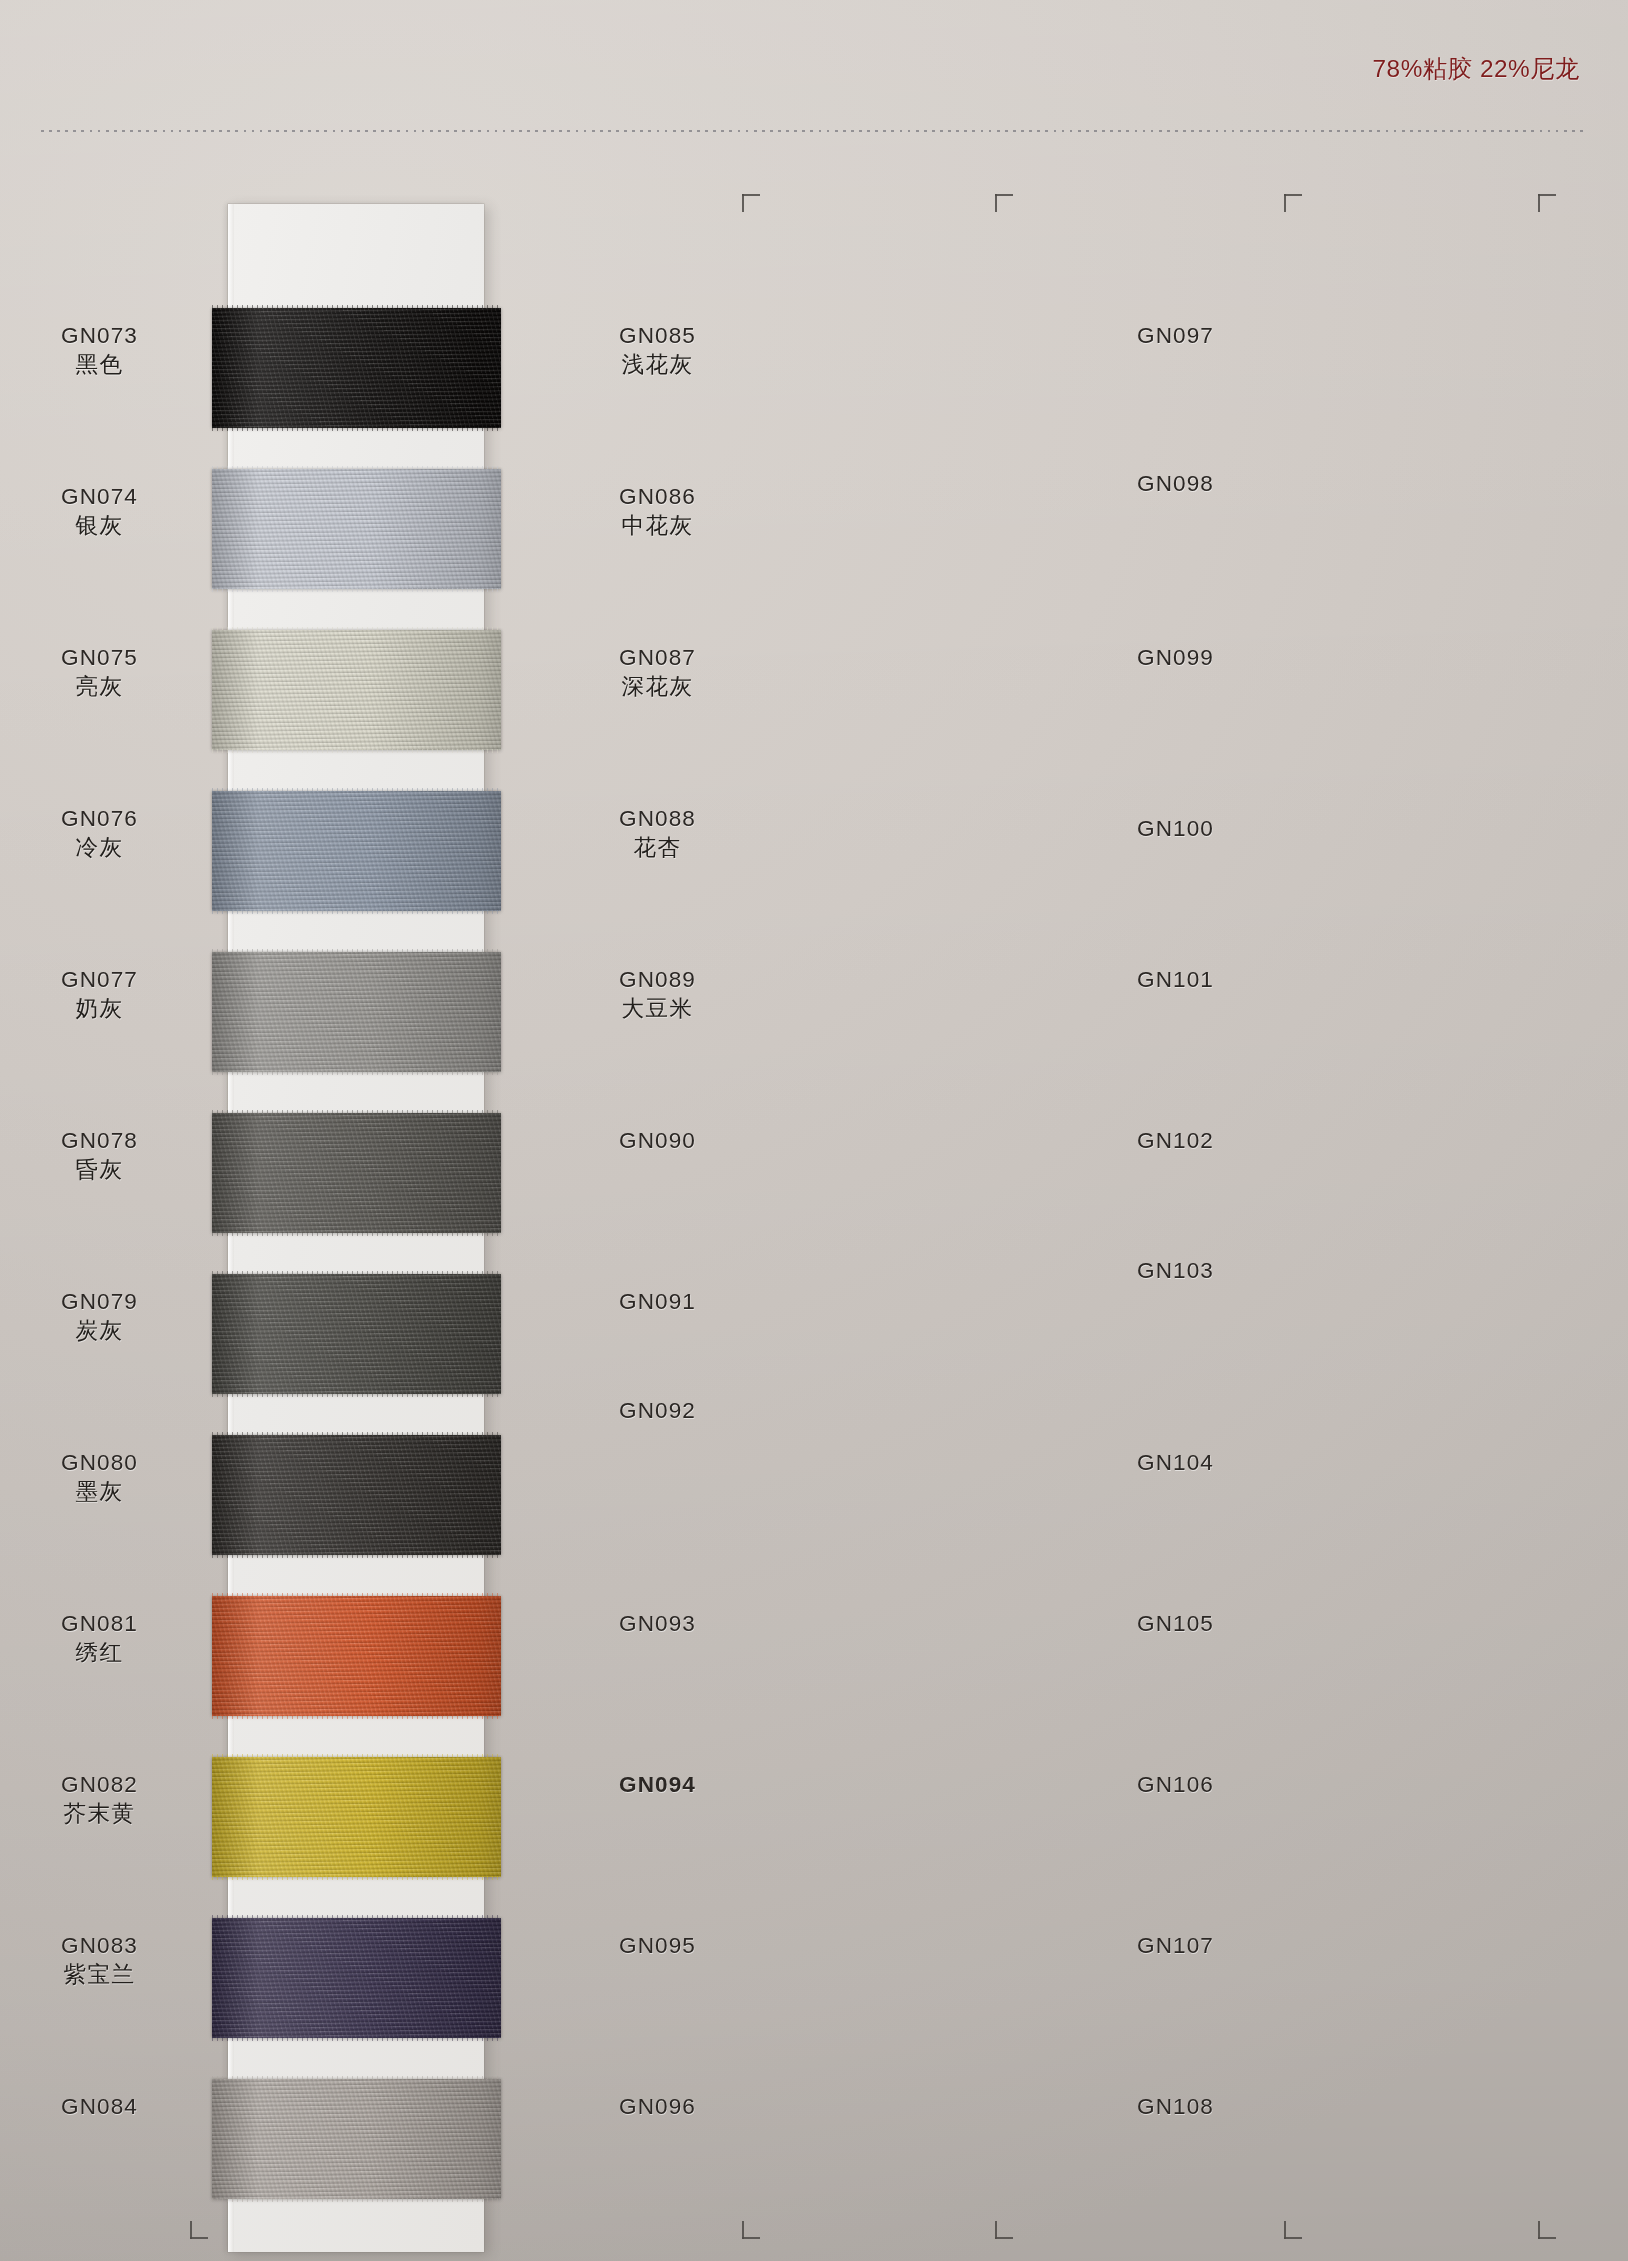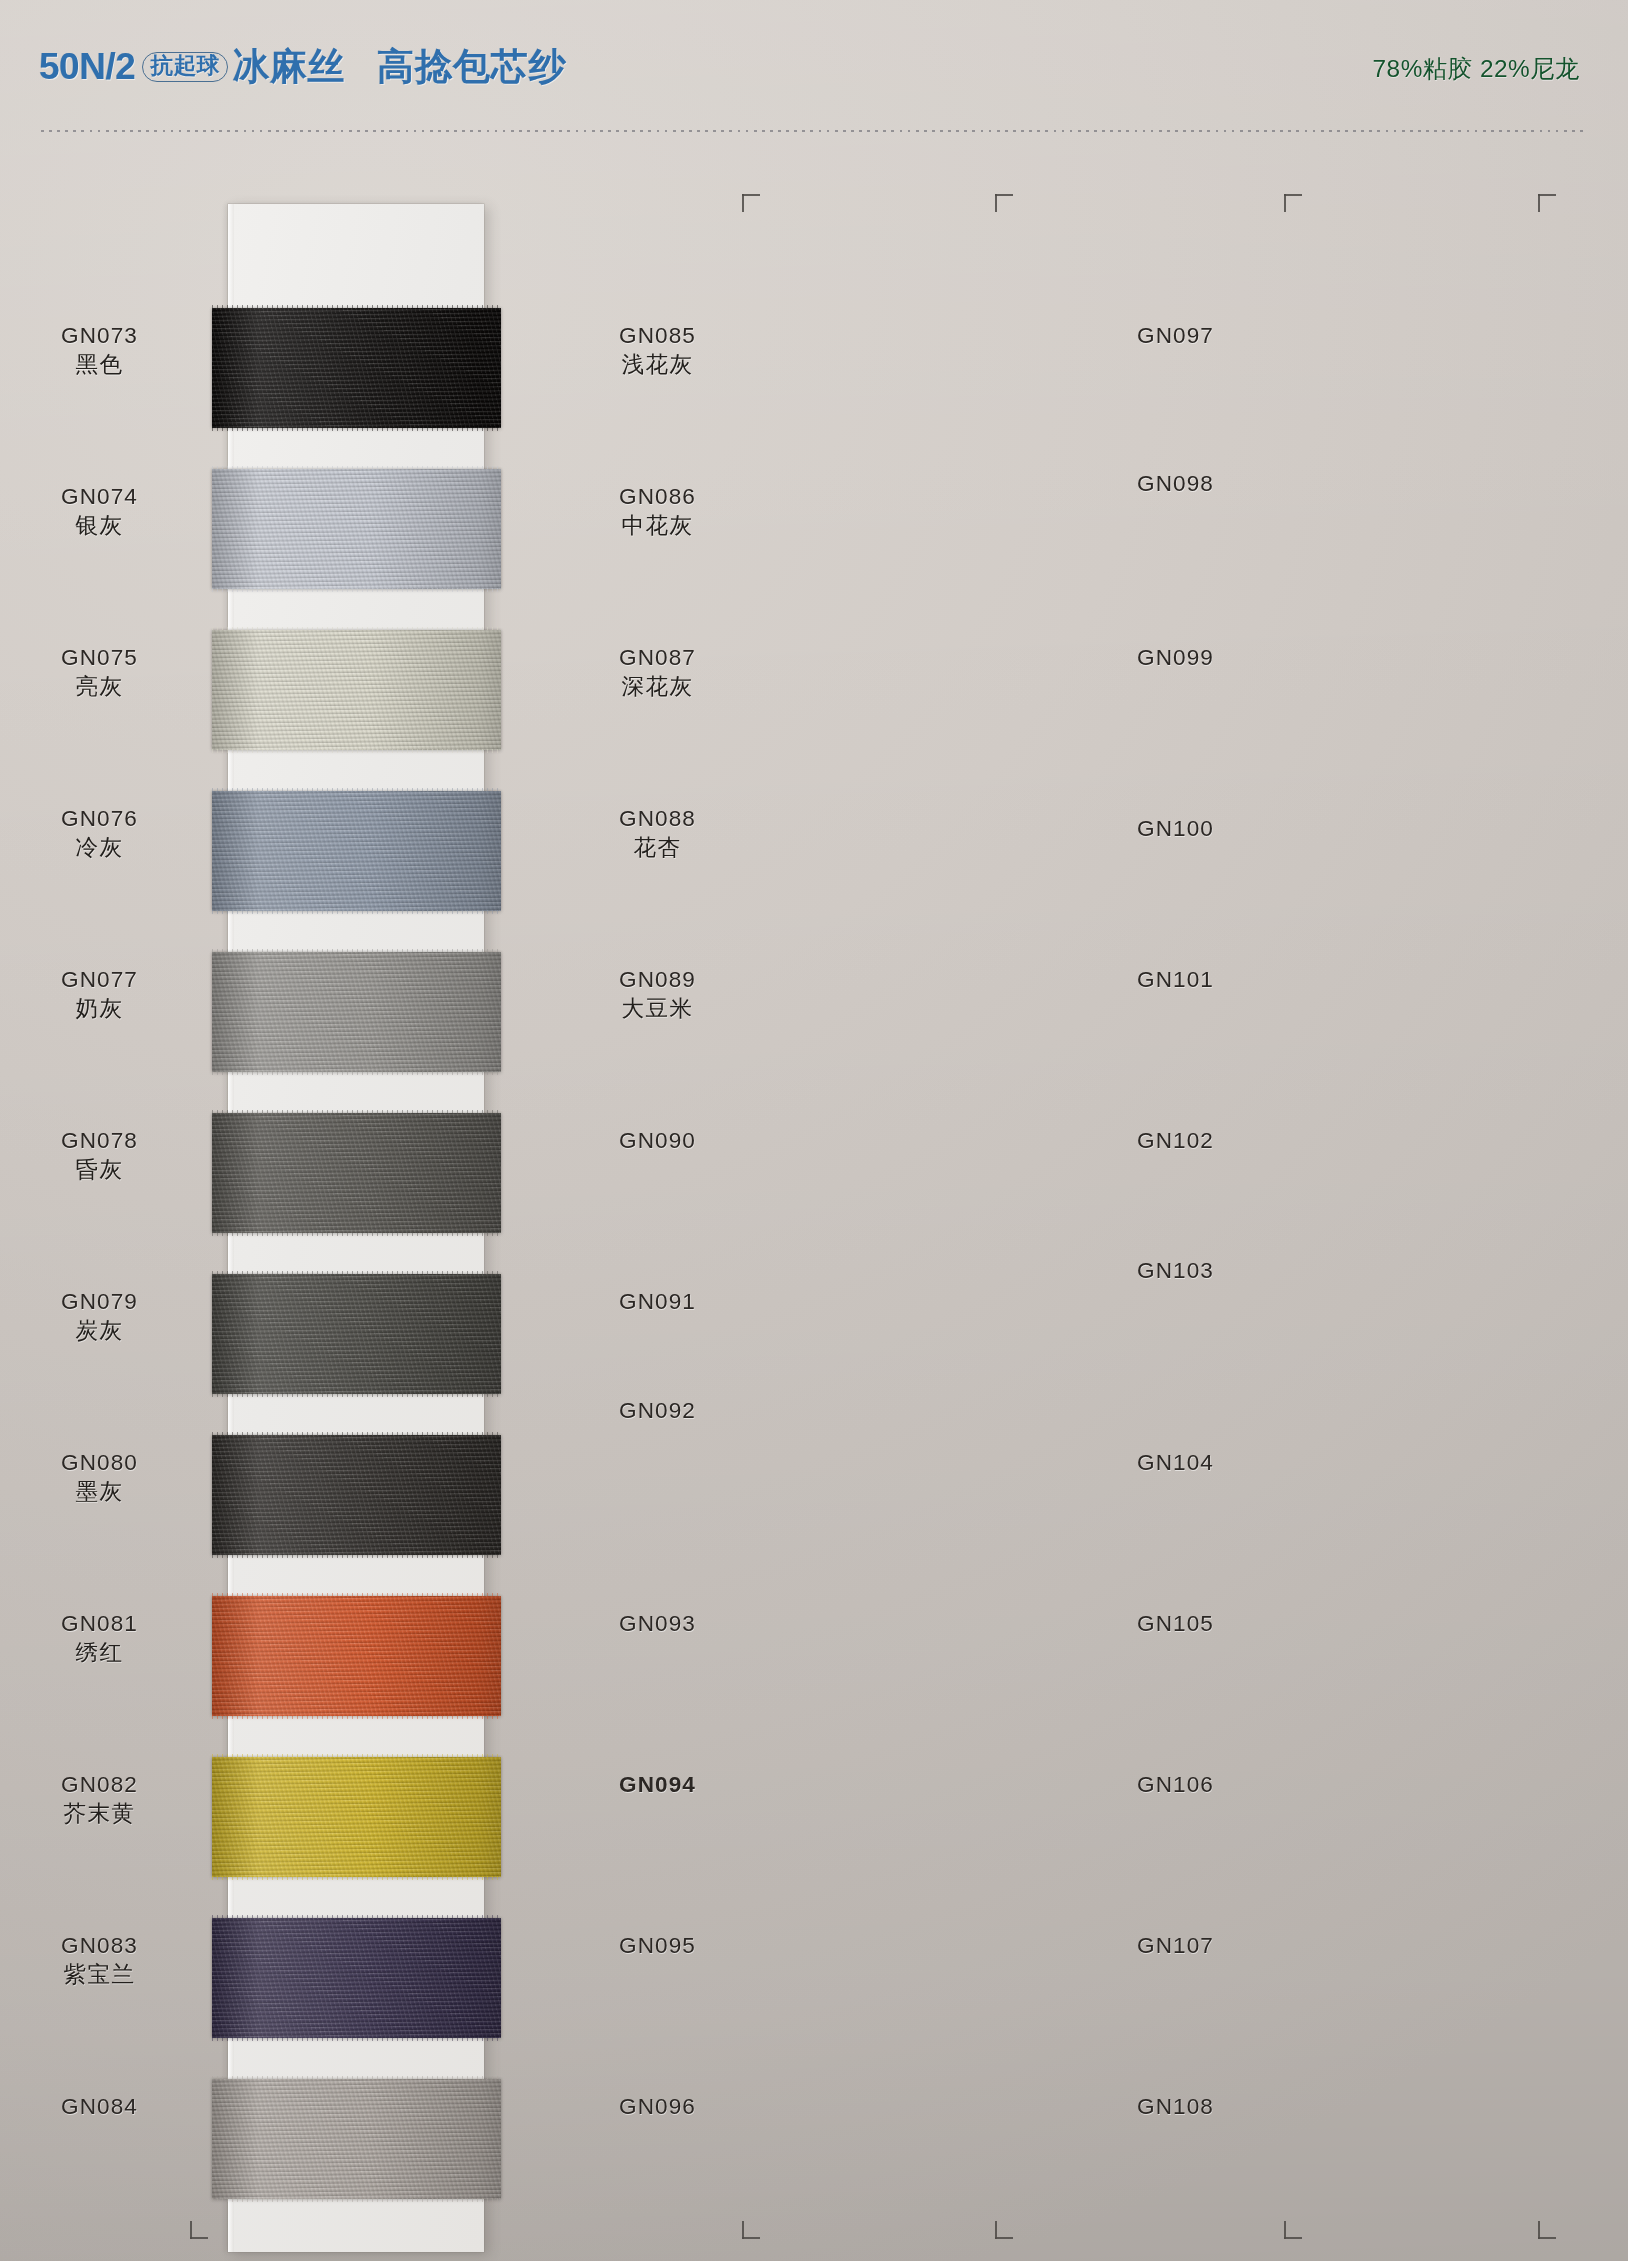--- a/index.html
+++ b/index.html
@@ -49,21 +49,21 @@
     font-size:37px; font-weight:700; color:#2f6fad; letter-spacing:0.5px;
     text-shadow:0.9px 0.9px 0 rgba(255,255,255,.5), -0.5px -0.5px 0 rgba(40,80,120,.22);
   }
   .brand-sub{
     margin-left:32px;
     font-size:37px; font-weight:700; color:#2f6fad; letter-spacing:0.9px;
     text-shadow:0.9px 0.9px 0 rgba(255,255,255,.5), -0.5px -0.5px 0 rgba(40,80,120,.22);
   }
   .composition{
     position:absolute; right:48px; top:53px;
-    font-size:24.4px; color:#14532d; letter-spacing:0.5px;
+    font-size:24.4px; color:#7f1d1d; letter-spacing:0.5px;
     text-shadow:0.5px 0.5px 0 rgba(255,255,255,.45);
     white-space:nowrap;
   }
   .rule{
     position:absolute; left:41px; top:130px; width:1547px; height:2.3px;
     background-image:repeating-linear-gradient(to right,#6a6a72 0 2.7px, rgba(0,0,0,0) 2.7px 8.1px);
     opacity:.62;
   }
 
   
@@ -142,26 +142,20 @@
     display:block; font-size:22.6px; color:#23201d; letter-spacing:1.4px;
     text-shadow:0.5px 0.5px 0 rgba(255,255,255,.5);
   }
 </style>
 </head>
 <body>
 
 <div class="page-bg"></div>
 
 <div class="header">
-  <div class="brand">
-    <span class="brand-code">50N/2</span>
-    <span class="badge">抗起球</span>
-    <span class="brand-name">冰麻丝</span>
-    <span class="brand-sub">高捻包芯纱</span>
-  </div>
   <div class="composition">78%粘胶  22%尼龙</div>
   <div class="rule"></div>
 </div>
 
 <div class="card" id="card">
     <div class="wrap" style="top: 104px; height: 120px; background: rgb(11, 9, 8); color: rgb(11, 9, 8);">
       <span class="fuzz-t"></span>
       <span class="body"></span>
       <span class="fuzz-b"></span>
     </div>

